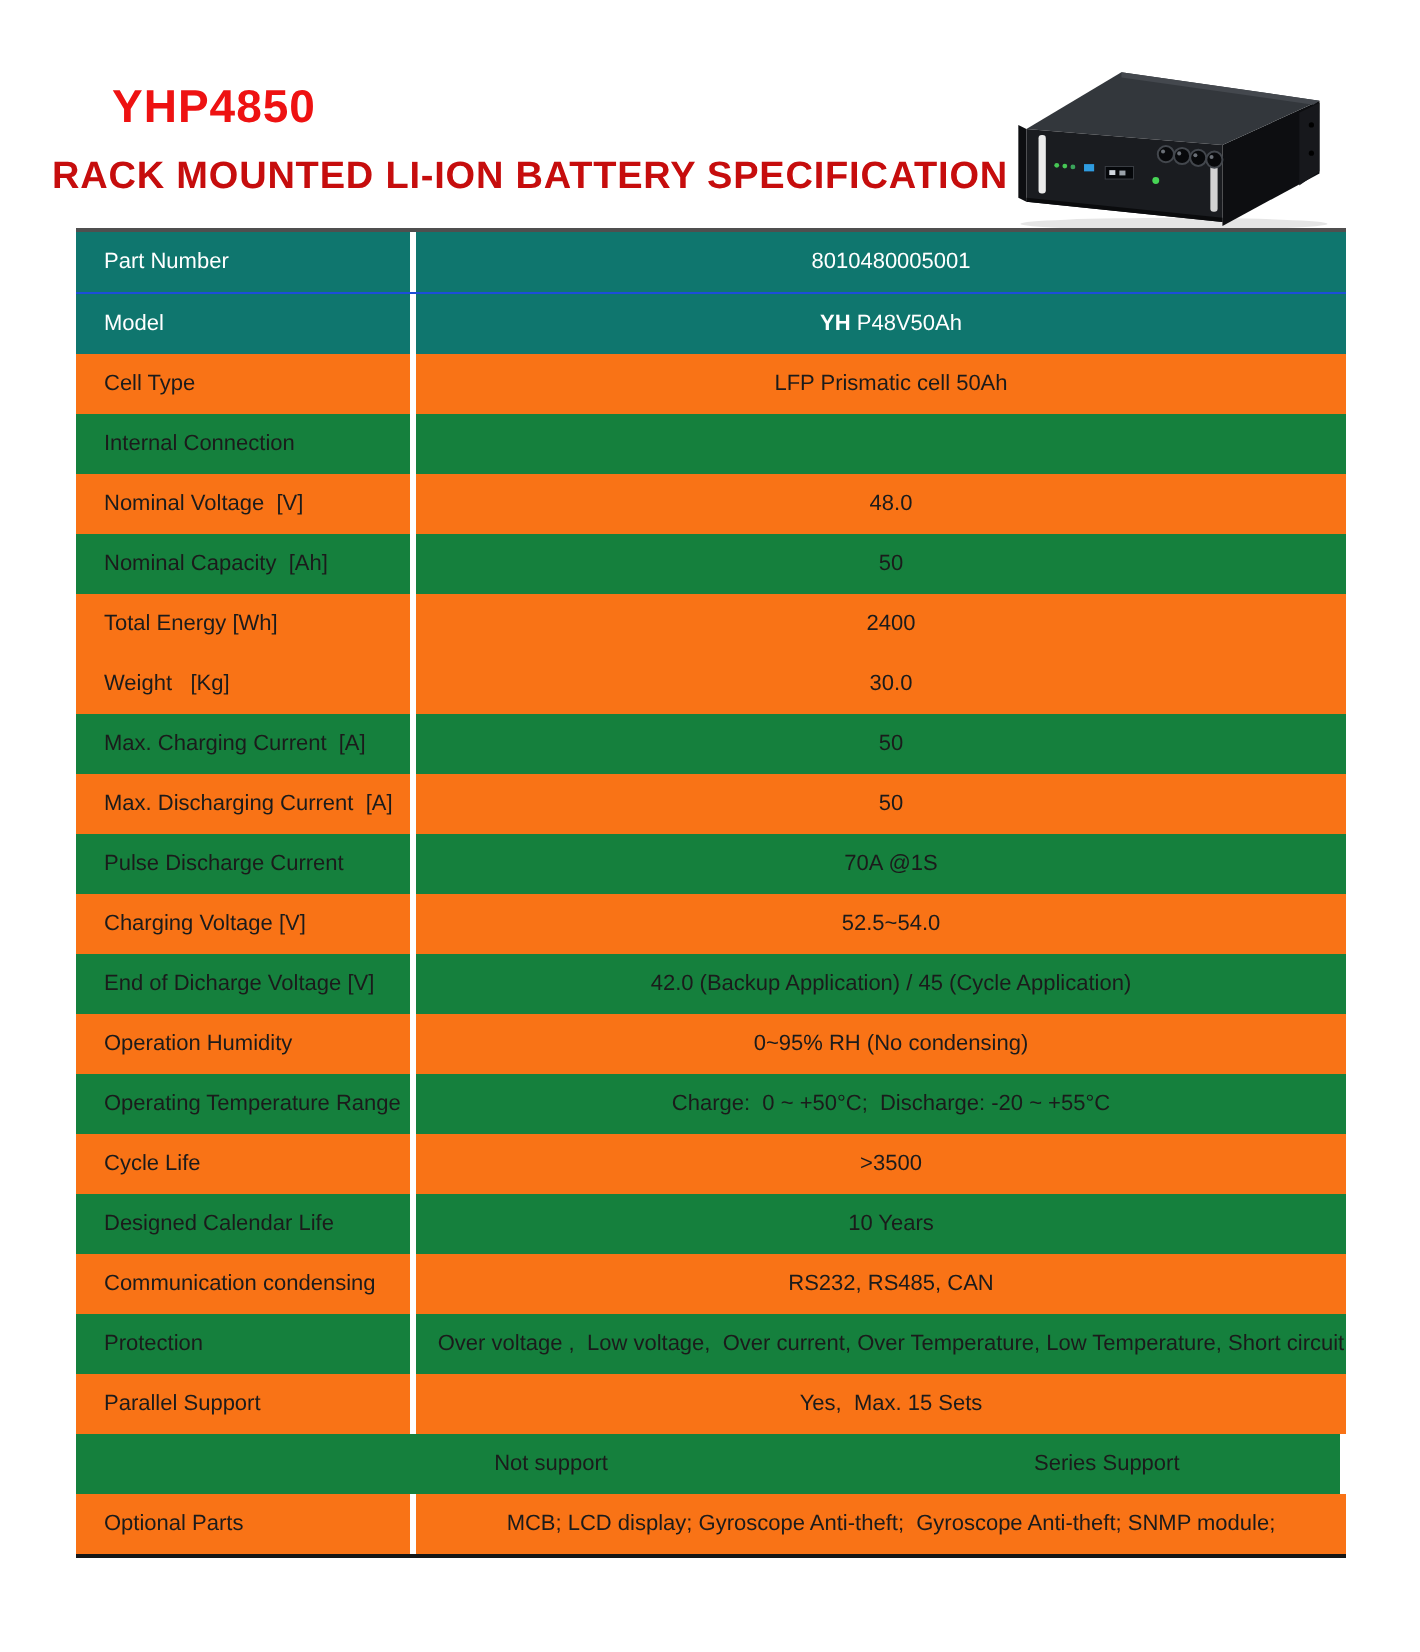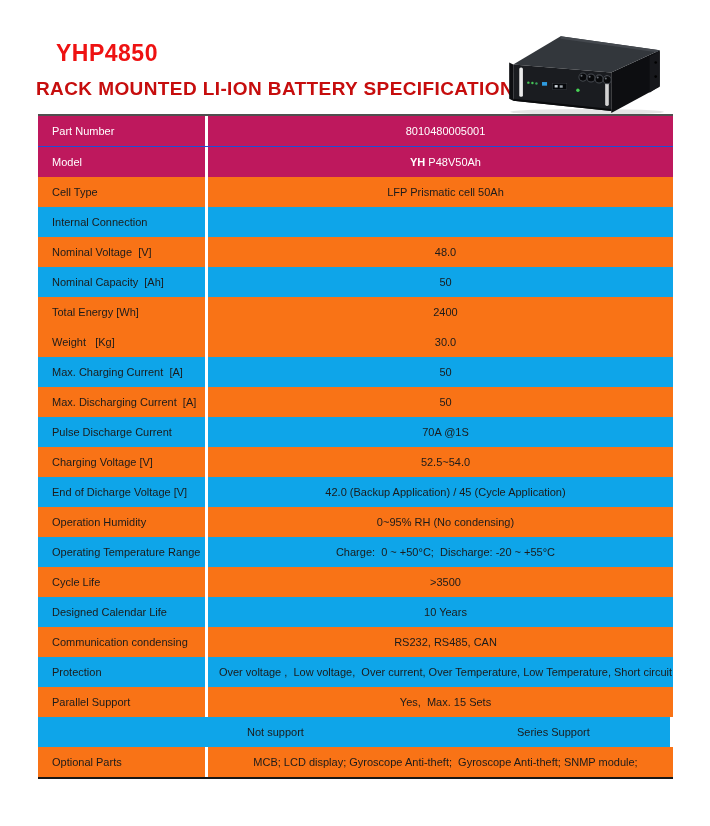--- a/index.html
+++ b/index.html
@@ -9,21 +9,21 @@
     font-family:"Liberation Sans", sans-serif;
     position:relative;
     overflow:hidden;
   }
   .page-title {
     position:absolute; left:56px; top:40px;
     font-size:23px; font-weight:bold; color:#ee1212;
     letter-spacing:0.5px;
   }
   .page-subtitle {
-    position:absolute; left:36px; top:78px;
+    position:absolute; left:26px; top:78px;
     font-size:19px; font-weight:bold; color:#c60d0d;
     letter-spacing:0.4px; white-space:pre;
   }
   .battery-img {
     position:absolute; left:498px; top:20px;
     width:182px; height:96px;
   }
   .spec-table {
     position:absolute; left:38px; top:114px; width:635px;
     border-top:2px solid #4f4f4f;
@@ -35,24 +35,24 @@
     font-size:11px; color:#1b1b1b; white-space:pre;padding-left:10px;
   }
   .row .label {
     width:153px; padding-left:14px;
     border-right:3px solid #ffffff;
     overflow:hidden;
   }
   .row .value {
     flex:1; justify-content:center; text-align:center; overflow:hidden;
   }
-  .row.hdr { background:#be185d; }
+  .row.hdr { background:#0f766e; }
   .row.hdr .cell { color:#ffffff; }
   .row.hdr-divider { border-top:1px solid #1d4ed8; }
-  .row.gray { background:#0ea5e9; }
+  .row.gray { background:#15803d; }
   .value .vb { font-weight:bold; }
 </style>
 </head>
 <body>
 
 <div class="page-title">YHP4850</div>
 <div class="page-subtitle">RACK MOUNTED LI-ION BATTERY SPECIFICATION</div>
 
 <svg class="battery-img" viewBox="0 0 180 95" aria-hidden="true">
   <ellipse cx="88" cy="91" rx="76" ry="3" fill="rgba(0,0,0,0.10)"></ellipse>

